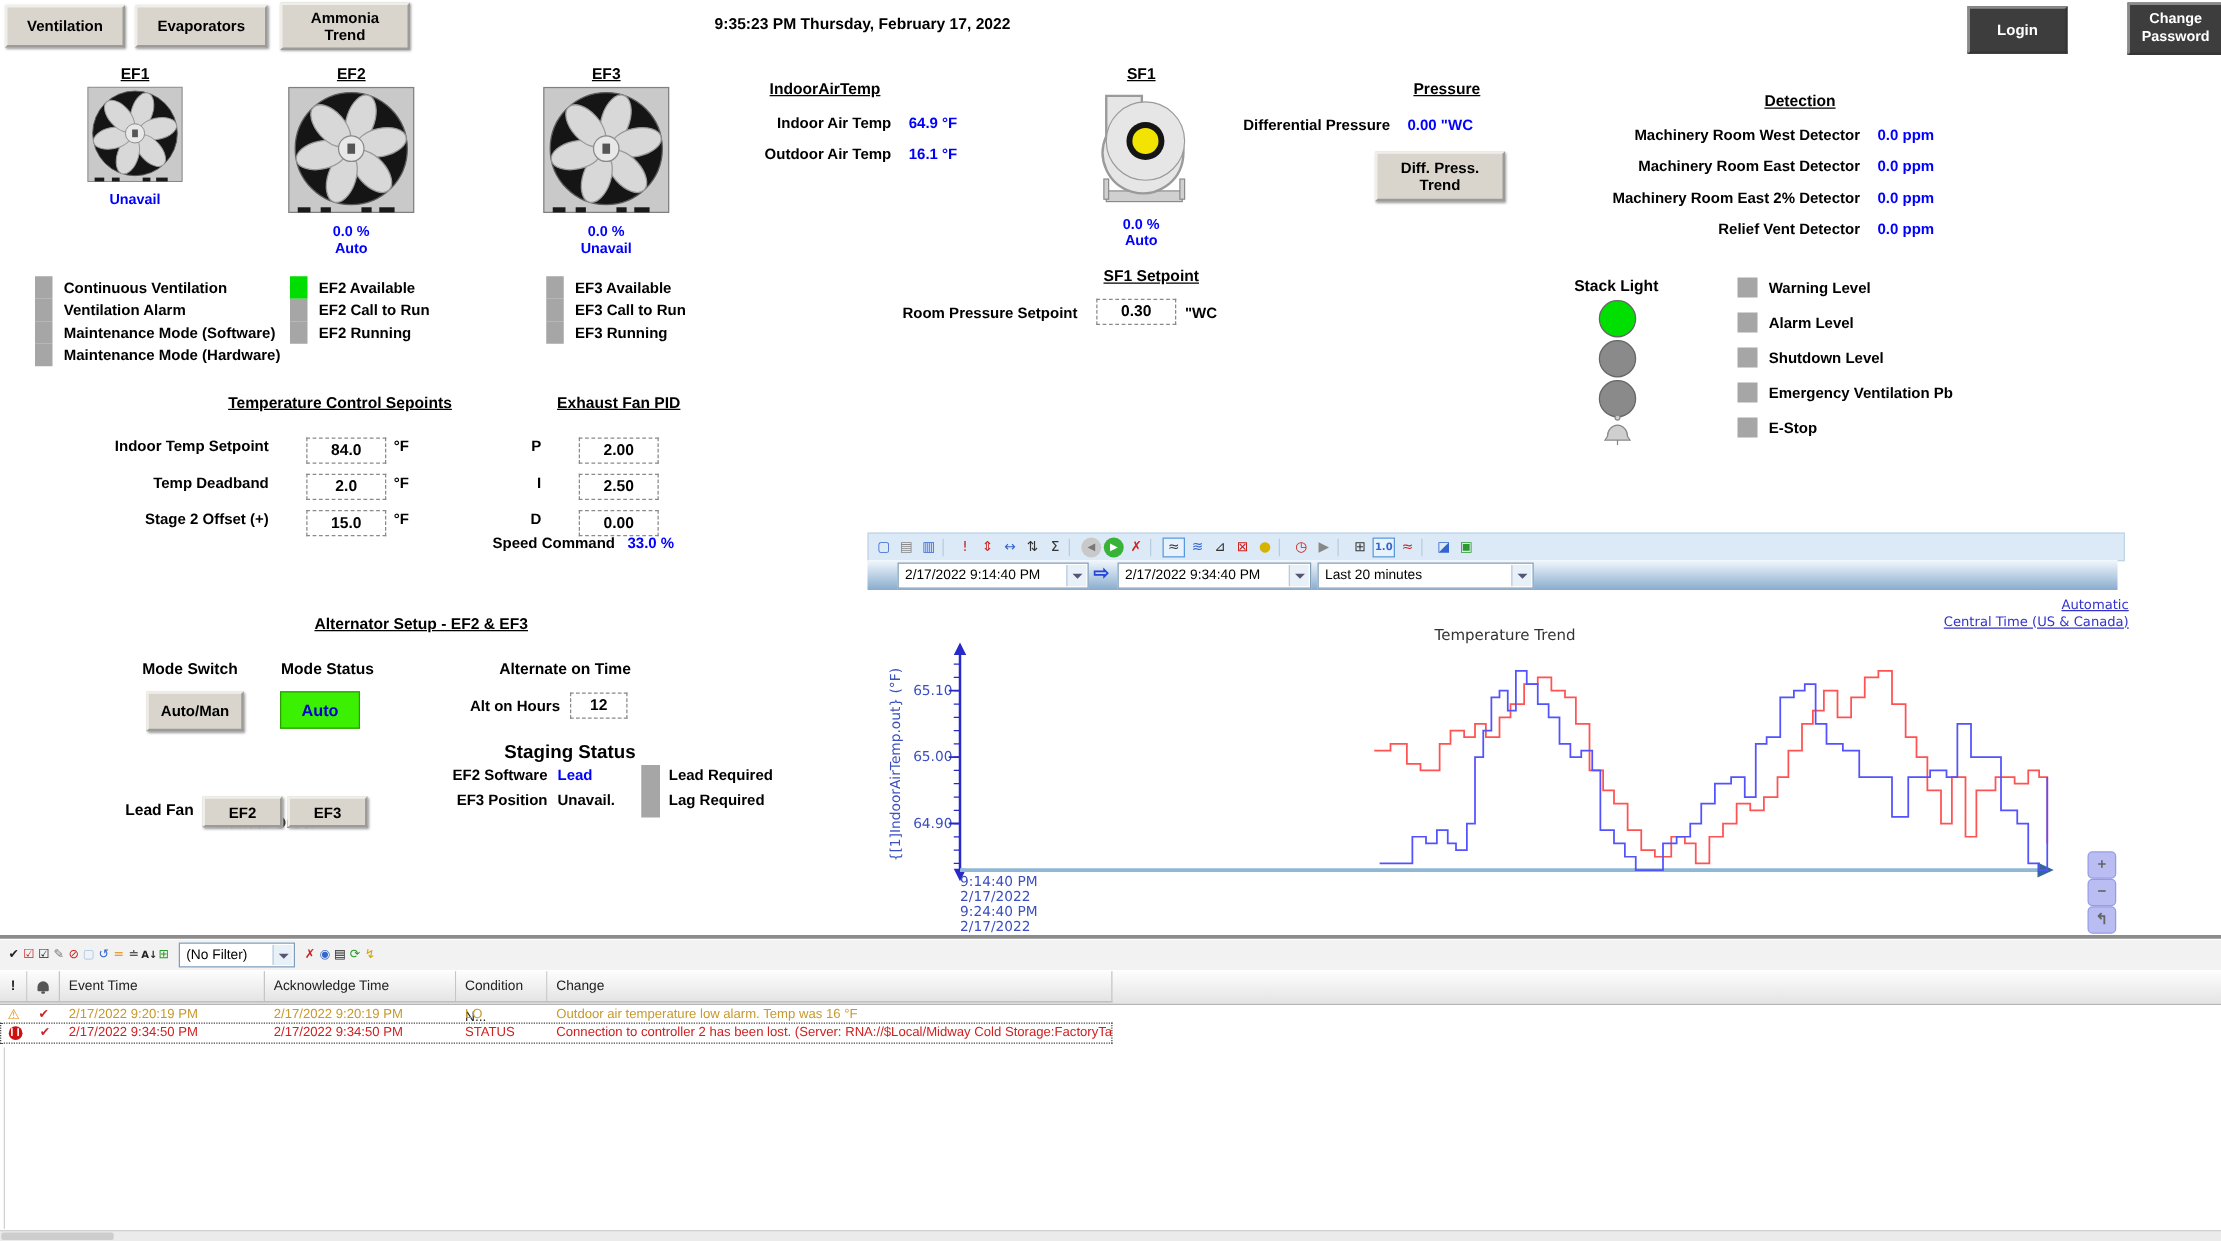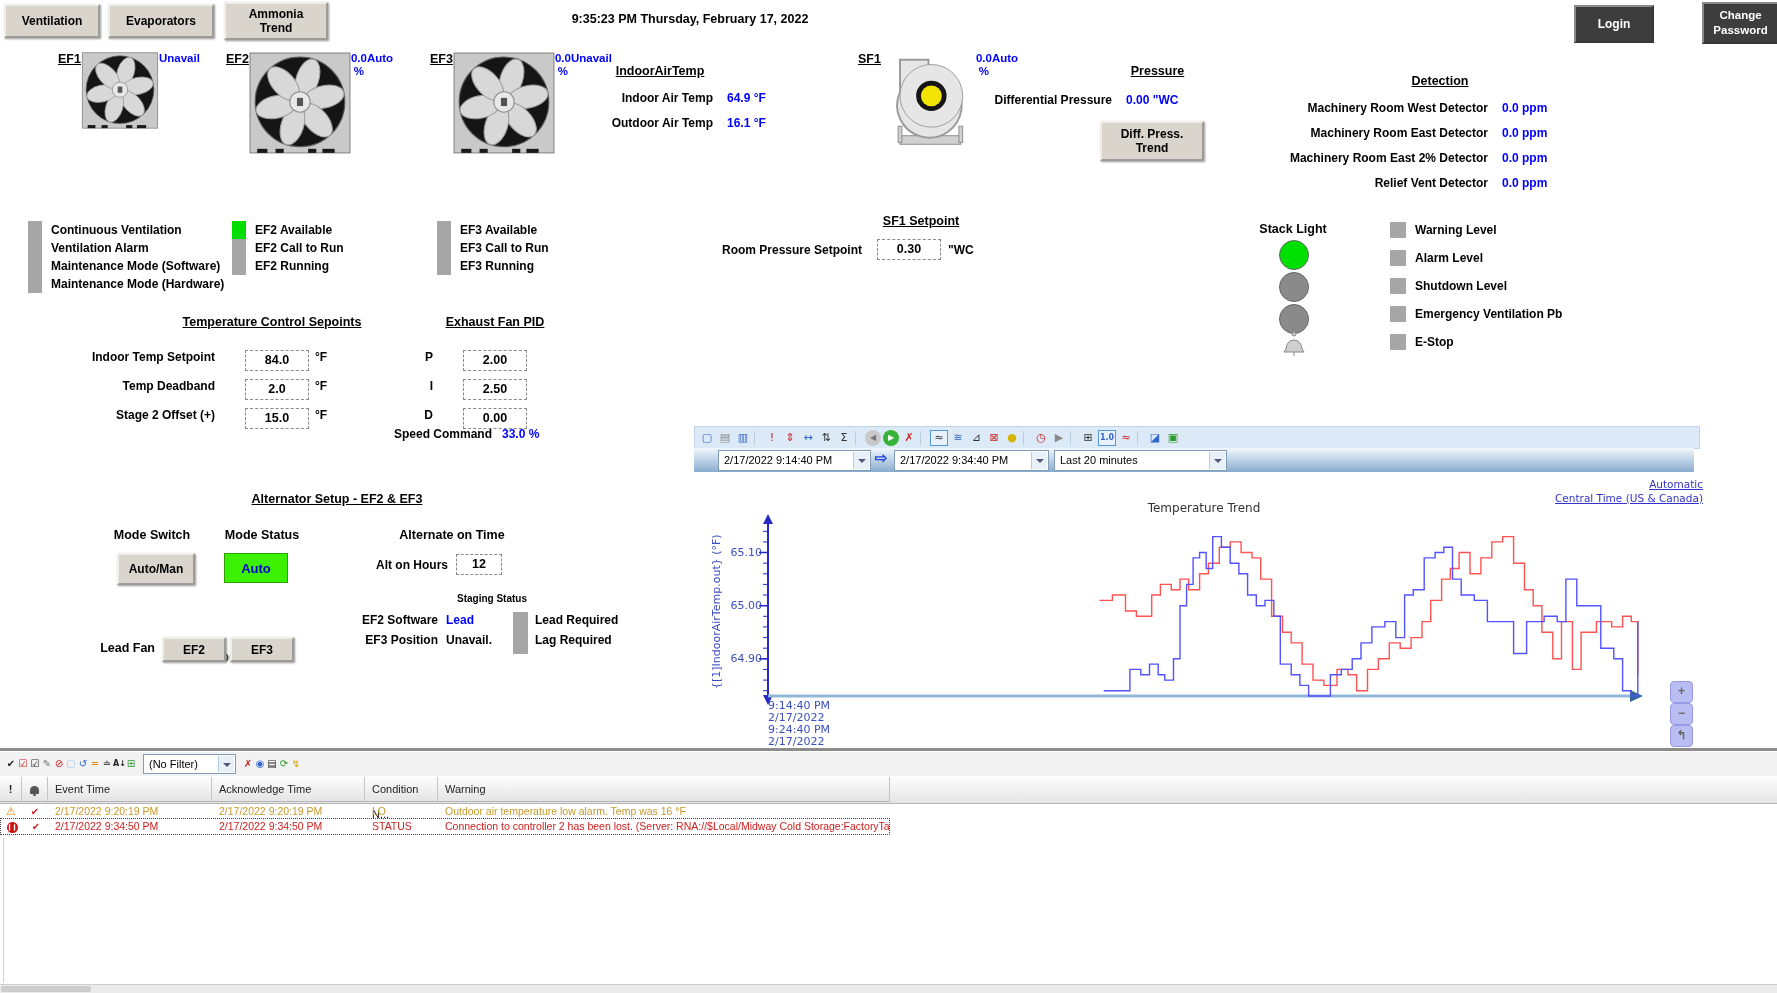--- a/index.html
+++ b/index.html
@@ -11,21 +11,21 @@
   .rt{text-align:right;}
   .hdr{font-weight:bold;text-decoration:underline;font-size:12.5px;text-align:center;}
   .lbl{font-weight:bold;font-size:12px;}
   .val{color:#0000ff;font-weight:bold;font-size:12px;}
   .navbtn{background:#d9d5cd;border:2px outset #f0eee9;font-weight:bold;font-size:12px;
           display:flex;align-items:center;justify-content:center;text-align:center;line-height:14px;cursor:pointer;box-shadow:1px 1px 2px #999;}
   .darkbtn{background:#3d3d3d;color:#fff;border:2px outset #8a8a8a;font-weight:bold;font-size:12px;
            display:flex;align-items:center;justify-content:center;text-align:center;line-height:15px;cursor:pointer;}
   .dashbox{border:1px dashed #8a8a8a;background:#fff;text-align:center;font-weight:bold;font-size:12.5px;
            height:19px;line-height:19px;}
-  .fanblock{display:flex;flex-direction:row;align-items:flex-start;}
+  .fanblock{display:flex;flex-direction:column;align-items:center;}
   .fanlbl{font-weight:bold;font-size:12.5px;text-decoration:underline;margin-bottom:3px;}
   .fanstat{color:#0000ff;font-size:11.5px;font-weight:bold;line-height:13px;text-align:center;}
   .srow{display:flex;align-items:stretch;}
   .ind{width:14px;height:18px;background:#a6a6a6;flex:none;}
   .ind.on{background:#00dd00;}
   .srow .slab{font-weight:bold;font-size:12px;line-height:18px;margin-left:9px;white-space:nowrap;}
   .kvrow{display:flex;justify-content:flex-end;align-items:center;gap:14px;margin-bottom:11px;}
   .kvrow .klab{font-weight:bold;font-size:12px;white-space:nowrap;}
   .kvrow .kval{color:#0000ff;font-weight:bold;font-size:12px;width:58px;flex:none;}
   .slight{width:28px;height:28px;border-radius:50%;background:#8a8a8a;border:1px solid #666;margin:0 auto 2px auto;}
@@ -403,21 +403,21 @@
   <div class="abs lbl ctr" style="left:102px;top:528px;width:100px;font-size:12.5px;">Mode Switch</div>
   <div class="abs lbl ctr" style="left:212px;top:528px;width:100px;font-size:12.5px;">Mode Status</div>
   <div class="abs lbl ctr" style="left:352px;top:528px;width:200px;font-size:12.5px;">Alternate on Time</div>
   <div class="abs navbtn" style="left:117px;top:553px;width:74px;height:28px;">
       <span>Auto/Man</span>
     </div>
   <div class="abs greenbox" style="left:224px;top:553px;width:62px;height:28px;">Auto</div>
   <div class="abs lbl rt" style="left:348px;top:558px;width:100px;">Alt on Hours</div>
   <div class="abs dashbox" style="left:456px;top:554px;width:44px;">12</div>
 
-  <div class="abs lbl ctr" style="left:412px;top:593px;width:160px;font-size:10px;">Staging Status</div>
+  <div class="abs lbl ctr" style="left:376px;top:593px;width:160px;font-size:15px;">Staging Status</div>
   <div class="abs lbl ctr" style="left:153px;top:611px;width:120px;font-size:12.5px;margin-top:40px;">Manual Order</div>
 
   <div class="abs lbl rt" style="left:332px;top:613px;width:106px;">EF2 Software</div>
   <div class="abs val" style="left:446px;top:613px;width:60px;">Lead</div>
   <div class="abs lbl rt" style="left:332px;top:633px;width:106px;">EF3 Position</div>
   <div class="abs lbl" style="left:446px;top:633px;width:60px;">Unavail.</div>
   <div class="abs" style="left:513px;top:612px;width:15px;height:42px;background:#a6a6a6;"></div>
   <div class="abs lbl" style="left:535px;top:613px;width:110px;">Lead Required</div>
   <div class="abs lbl" style="left:535px;top:633px;width:110px;">Lag Required</div>
 
@@ -566,21 +566,21 @@
         <span class="aicon c-yellow">↯</span>
       </span>
   </div>
 
   <div class="abs" style="left:0;top:777px;width:1777px;height:26px;background:linear-gradient(#fdfdfd,#e4e4e4);border-bottom:1px solid #b5b5b5;">
     <div class="gh ctr" style="left:0;width:22px;padding-left:0;font-weight:bold;">!</div>
     <div class="gh ctr" style="left:22px;width:26px;padding-left:0;"><span class="bellshape"></span></div>
     <div class="gh" style="left:48px;width:164px;">Event Time</div>
     <div class="gh" style="left:212px;width:153px;">Acknowledge Time</div>
     <div class="gh" style="left:365px;width:73px;">Condition N...</div>
-    <div class="gh" style="left:438px;width:452px;">Warning</div>
+    <div class="gh" style="left:438px;width:452px;">Change</div>
   </div>
 
   <div class="arow warnrow" style="left:0;top:804px;width:890px;">
     <span class="acell ctr" style="left:0;width:22px;"><span class="sevtri">⚠</span></span>
     <span class="acell ctr" style="left:22px;width:26px;"><span class="ackchk">✔</span></span>
     <span class="acell" style="left:55px;width:157px;">2/17/2022 9:20:19 PM</span>
     <span class="acell" style="left:219px;width:146px;">2/17/2022 9:20:19 PM</span>
     <span class="acell" style="left:372px;width:66px;">LO</span>
     <span class="acell" style="left:445px;width:445px;">Outdoor air temperature low alarm.  Temp was 16 °F</span>
   </div>

